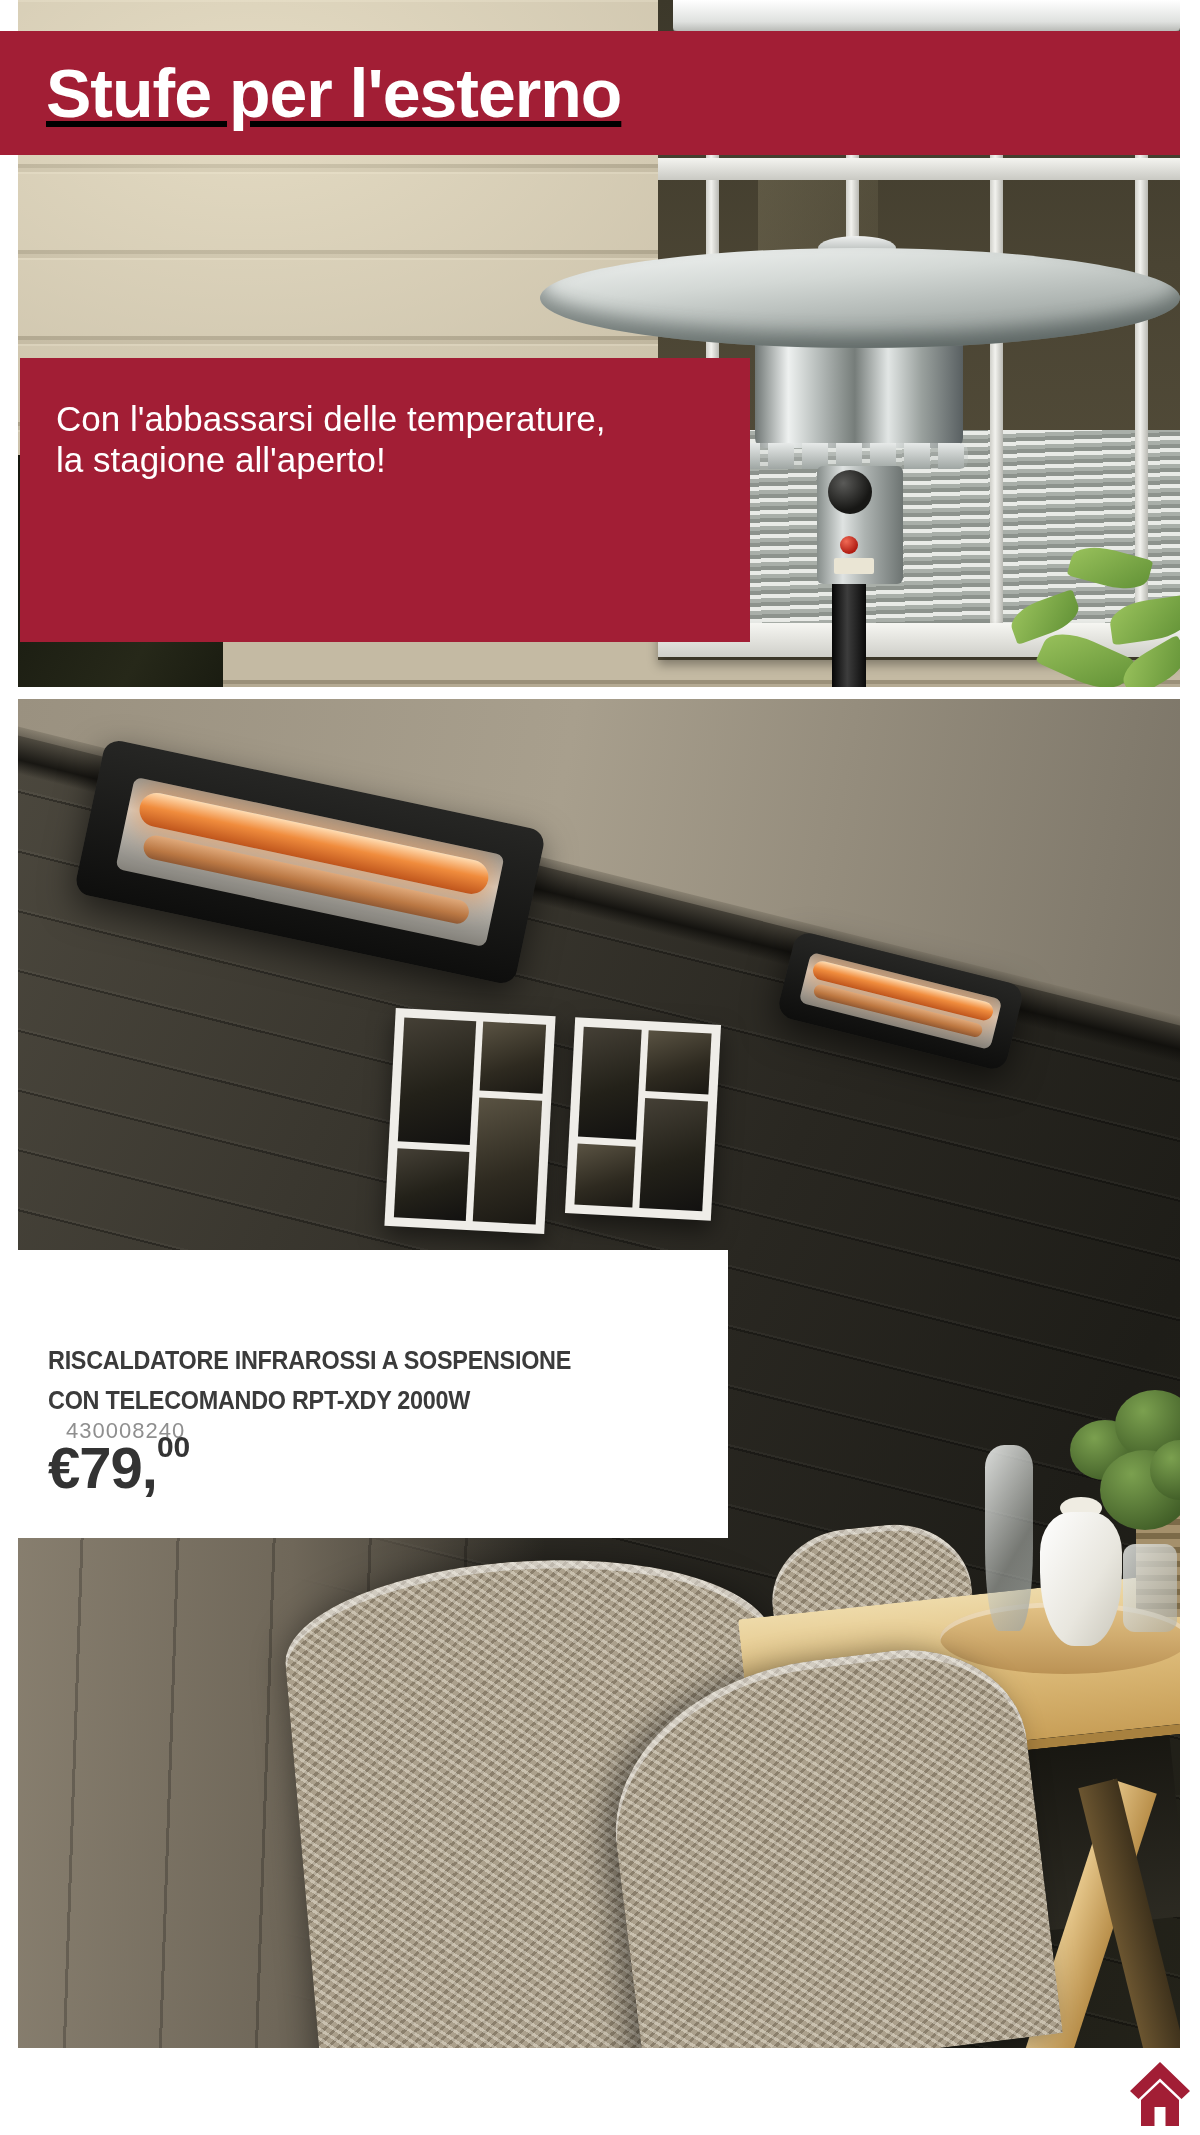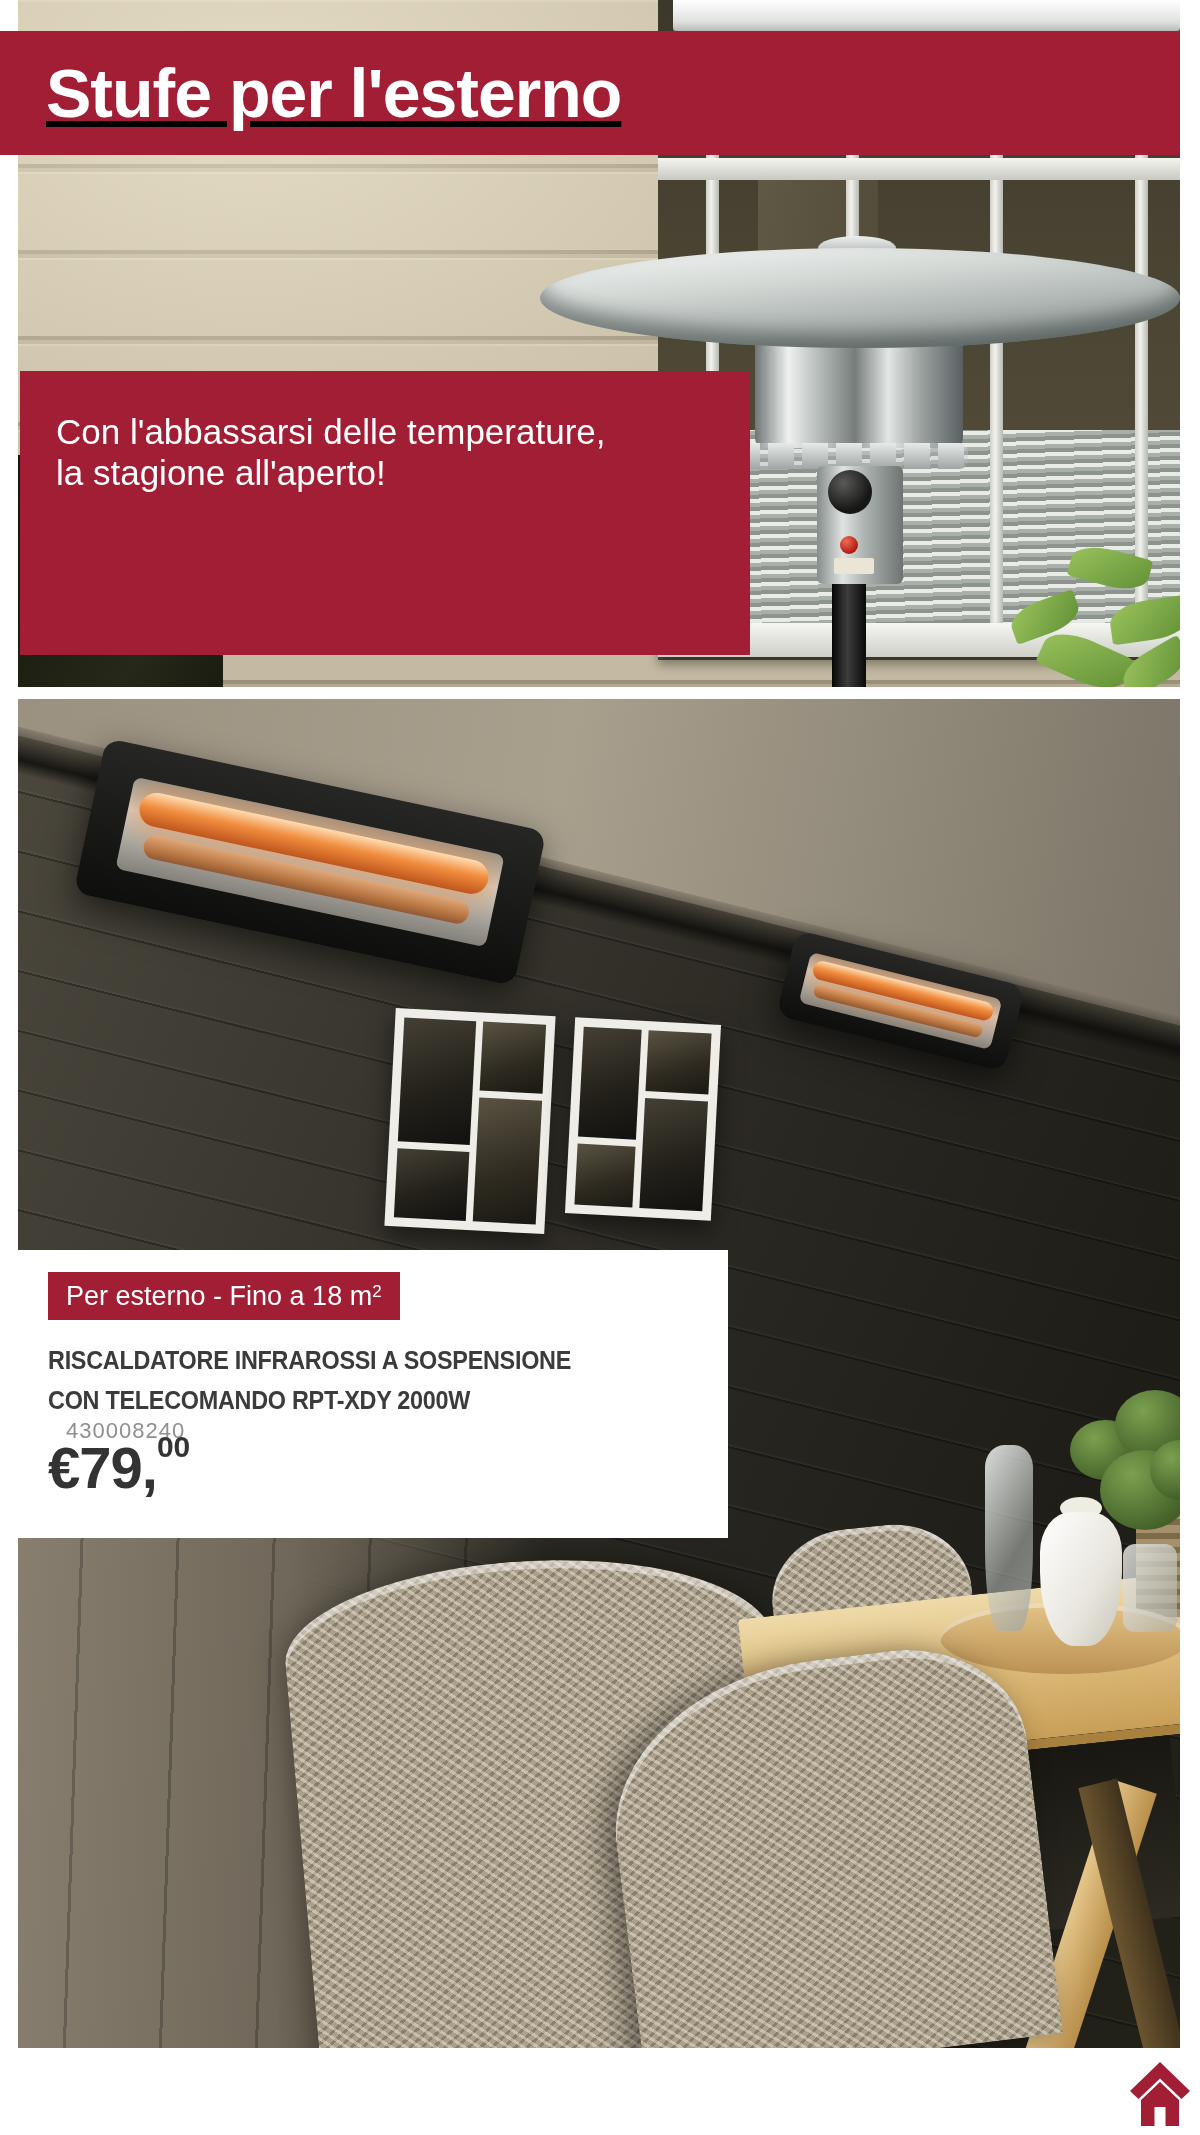--- a/index.html
+++ b/index.html
@@ -43,21 +43,21 @@
   .ign{left:822px;top:536px;width:18px;height:18px;border-radius:50%;background:radial-gradient(circle at 35% 30%,#f06a55,#b01c12 70%);}
   .hlabel{left:816px;top:558px;width:40px;height:16px;background:#eae5d4;border-radius:2px;}
   .pole{left:814px;top:584px;width:34px;height:103px;background:linear-gradient(90deg,#060606,#3d3d3d 45%,#0a0a0a);}
 
   
   .band{left:0;top:31px;width:1180px;height:124px;background:var(--accent-red,#A21E35);text-decoration:underline;}
   .band h1{margin:0;padding-left:46px;line-height:124px;font-size:68px;font-weight:700;
            color:var(--title-text,#fff);letter-spacing:-1px;white-space:nowrap;}
 
   
-  .intro{left:20px;top:358px;width:730px;height:284px;background:var(--accent-red,#A21E35);margin-top:13px;}
+  .intro{left:20px;top:358px;width:730px;height:284px;background:var(--accent-red,#A21E35);}
   .intro .txt{position:absolute;left:36px;top:40px;color:#fff;font-size:35px;line-height:41px;}
   .intro .txt div{white-space:nowrap;}
 
   
   .photo2{left:18px;top:699px;width:1162px;height:1349px;overflow:hidden;
     background:
       repeating-linear-gradient(14deg,rgba(0,0,0,.30) 0 2px,rgba(255,255,255,.03) 2px 4px,rgba(0,0,0,0) 4px 58px),
       linear-gradient(115deg,#4c483e 0%,#3a372f 28%,#292721 55%,#1e1d18 80%,#232219 100%);}
   .ceiling{left:0;top:0;width:100%;height:100%;
     background:linear-gradient(100deg,#9a9180 0%,#a89f8d 40%,#6f695d 100%);
@@ -225,21 +225,20 @@
     </div>
     <div class="abs tray"></div>
     <div class="abs carafe"></div>
     <div class="abs jug-lid"></div>
     <div class="abs jug"></div>
     <div class="abs jar"></div>
     <div class="abs weave chairseat"></div>
   </div>
 
   <div class="abs card">
-    <div class="badge"><span>Per esterno - Fino a 18 m</span><sup>2</sup></div>
     <div class="ptitle">
       <div>RISCALDATORE INFRAROSSI A SOSPENSIONE</div>
       <div>CON TELECOMANDO RPT-XDY 2000W</div>
     </div>
     <div class="sku">430008240</div>
     <div class="price"><span>€79,</span><sup>00</sup></div>
   </div>
 
   <div class="abs home">
     <svg viewBox="0 0 64 68" width="64" height="68">

